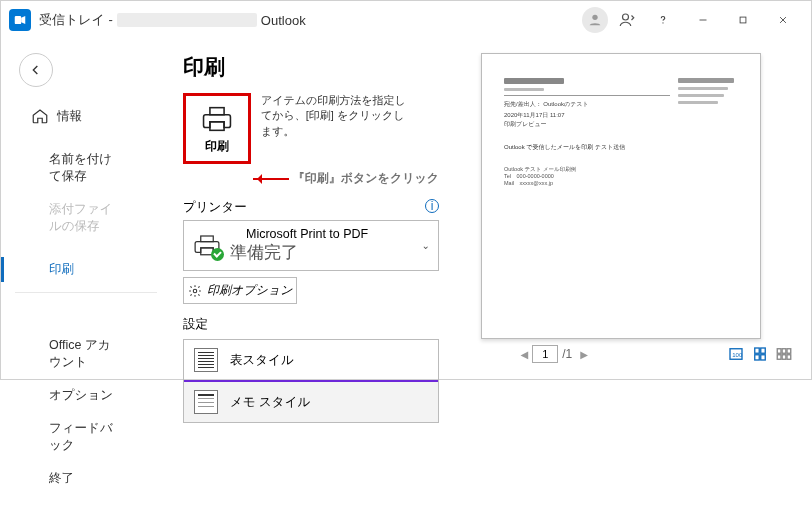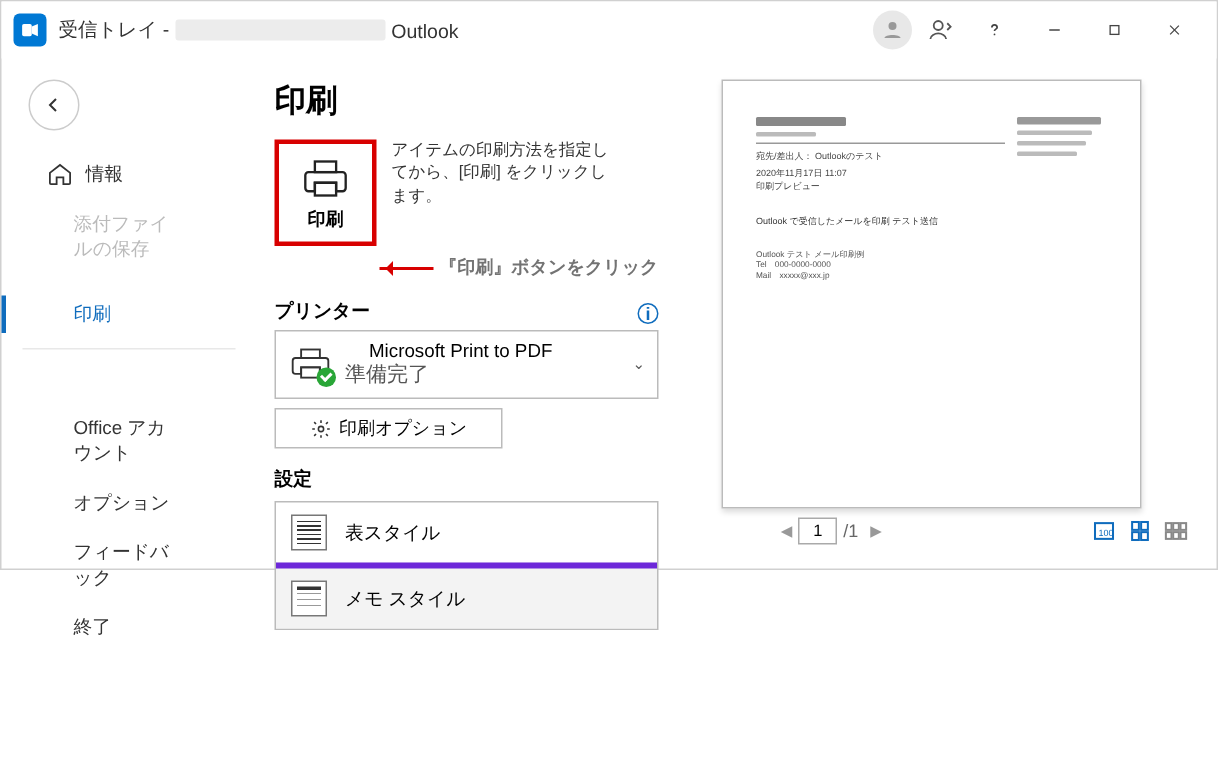--- a/index.html
+++ b/index.html
@@ -37,36 +37,36 @@
   .print-block { display:flex; align-items:flex-start; }
   .print-btn { border: 3px solid #d80000; padding: 8px 10px 6px 10px; width: 68px; display:flex; flex-direction:column; align-items:center; }
   .print-btn svg { width: 34px; height: 30px; }
   .print-btn .lbl { font-size: 12px; margin-top: 4px; font-weight: 600; }
   .print-desc { font-size: 11px; color:#333; margin-left: 10px; line-height: 1.4; width: 150px; }
   .annot { display:flex; align-items:center; margin: 6px 0 12px 70px; position:relative; }
   .arrow-line { height: 2px; width: 50px; background: #d80000; position: relative; }
   .arrow-line::before { content:""; position:absolute; left:-1px; top:-4px; border: 5px solid transparent; border-right-color:#d80000; }
   .annot-text { color:#737373; font-size: 12px; font-weight: 600; margin-left: 4px; white-space: nowrap; }
 
-  .section-head { display:flex; align-items:flex-end; font-size: 12.5px; font-weight:700; margin: 2px 0 4px 0; }
+  .section-head { display:flex; align-items:flex-start; font-size: 12.5px; font-weight:400; margin: 2px 0 4px 0; }
   .info-i { margin-left:auto; color:#0f6cbd; font-size: 12px; border:1px solid #0f6cbd; border-radius:50%; width:14px; height:14px; display:flex; align-items:center; justify-content:center; }
   .printer-row { border:1px solid #bbb; padding: 6px 8px; display:flex; align-items:center; margin-bottom: 6px; position:relative; }
   .printer-row .picon { width: 30px; height: 26px; margin-right: 8px; position:relative; }
   .printer-row .picon svg { width:30px; height:26px; }
   .picon .check { position:absolute; right:-2px; bottom:-2px; width:13px; height:13px; border-radius:50%; background:#29a637; display:flex; align-items:center; justify-content:center; }
   .picon .check::after { content:""; width:5px; height:3px; border-left:2px solid #fff; border-bottom:2px solid #fff; transform: rotate(-45deg); margin-top:-2px; }
   .printer-txt .pname { font-size: 12.5px; margin-left: 16px; }
-  .printer-txt .pstat { font-size: 14px; color:#555; }
+  .printer-txt .pstat { font-size: 17px; color:#555; }
   .printer-row .dd { margin-left:auto; font-size: 10px; color:#555; }
-  .print-opt { border:1px solid #bbb; padding: 4px 23px; display:inline-flex; align-items:center; font-size: 12px; }
+  .print-opt { border:1px solid #bbb; padding: 4px 4px; display:inline-flex; align-items:center; font-size: 12px; font-style: italic; }
   .print-opt .gear { width:14px; height:14px; margin-right:5px; }
 
   .styles-box { border:1px solid #bbb; margin-top: 6px; }
   .style-item { display:flex; align-items:center; padding: 8px 10px; font-size: 12.5px; }
-  .style-item + .style-item { background:#f3f3f3; border-top:4px solid #6d28d9; }
+  .style-item + .style-item { background:#f3f3f3; border-top:2px solid #6d28d9; }
   .style-ico { width: 24px; height: 24px; margin-right: 12px; border:1px solid #777; background:#fff; position:relative; }
   .style-ico.table::before { content:""; position:absolute; inset:3px; background: repeating-linear-gradient(#333 0 1px, transparent 1px 3px); }
   .style-ico.memo::before { content:""; position:absolute; inset:3px; background: linear-gradient(#333 0 2px, transparent 2px), repeating-linear-gradient(#999 0 1px, transparent 1px 4px); }
 
   
   .preview-col { flex:1; display:flex; flex-direction:column; align-items:center; padding: 4px 8px 6px 4px; }
   .preview-page { width: 280px; height: 380px; border:1px solid #bbb; background:#fff; box-shadow: 0 2px 4px rgba(0,0,0,.15); padding: 24px 22px; font-size: 5px; color:#666; display:flex; flex-direction:column; }
   .pv-head { display:flex; }
   .pv-head-left { flex:1; }
   .pv-bar { background:#bbb; border-radius:1px; margin-bottom:4px; }
@@ -138,20 +138,23 @@
       <div class="back-btn">
         <svg viewBox="0 0 24 24" width="16" height="16" fill="none" stroke="#333" stroke-width="2">
             <path d="M14 6l-6 6 6 6"></path>
           </svg>
       </div>
       <div class="nav-item">
         <svg class="nav-icon" viewBox="0 0 24 24" fill="none" stroke="#333" stroke-width="1.6">
             <path d="M3 11l9-7 9 7v9a1 1 0 01-1 1h-5v-6h-6v6H4a1 1 0 01-1-1z"></path>
           </svg>
         <span>情報</span>
+      </div>
+      <div class="nav-item nav-group">
+        <span class="nav-spacer2">名前を付けて保存</span>
       </div>
       <div class="nav-item dim">
         <span class="nav-spacer2">添付ファイルの保存</span>
       </div>
       <div class="nav-item active nav-group">
         <span class="nav-spacer2">印刷</span>
       </div>
       <div class="nav-divider"></div>
       <div class="nav-item nav-group" style="margin-top:36px">
         <span class="nav-spacer2">Office アカウント</span>

